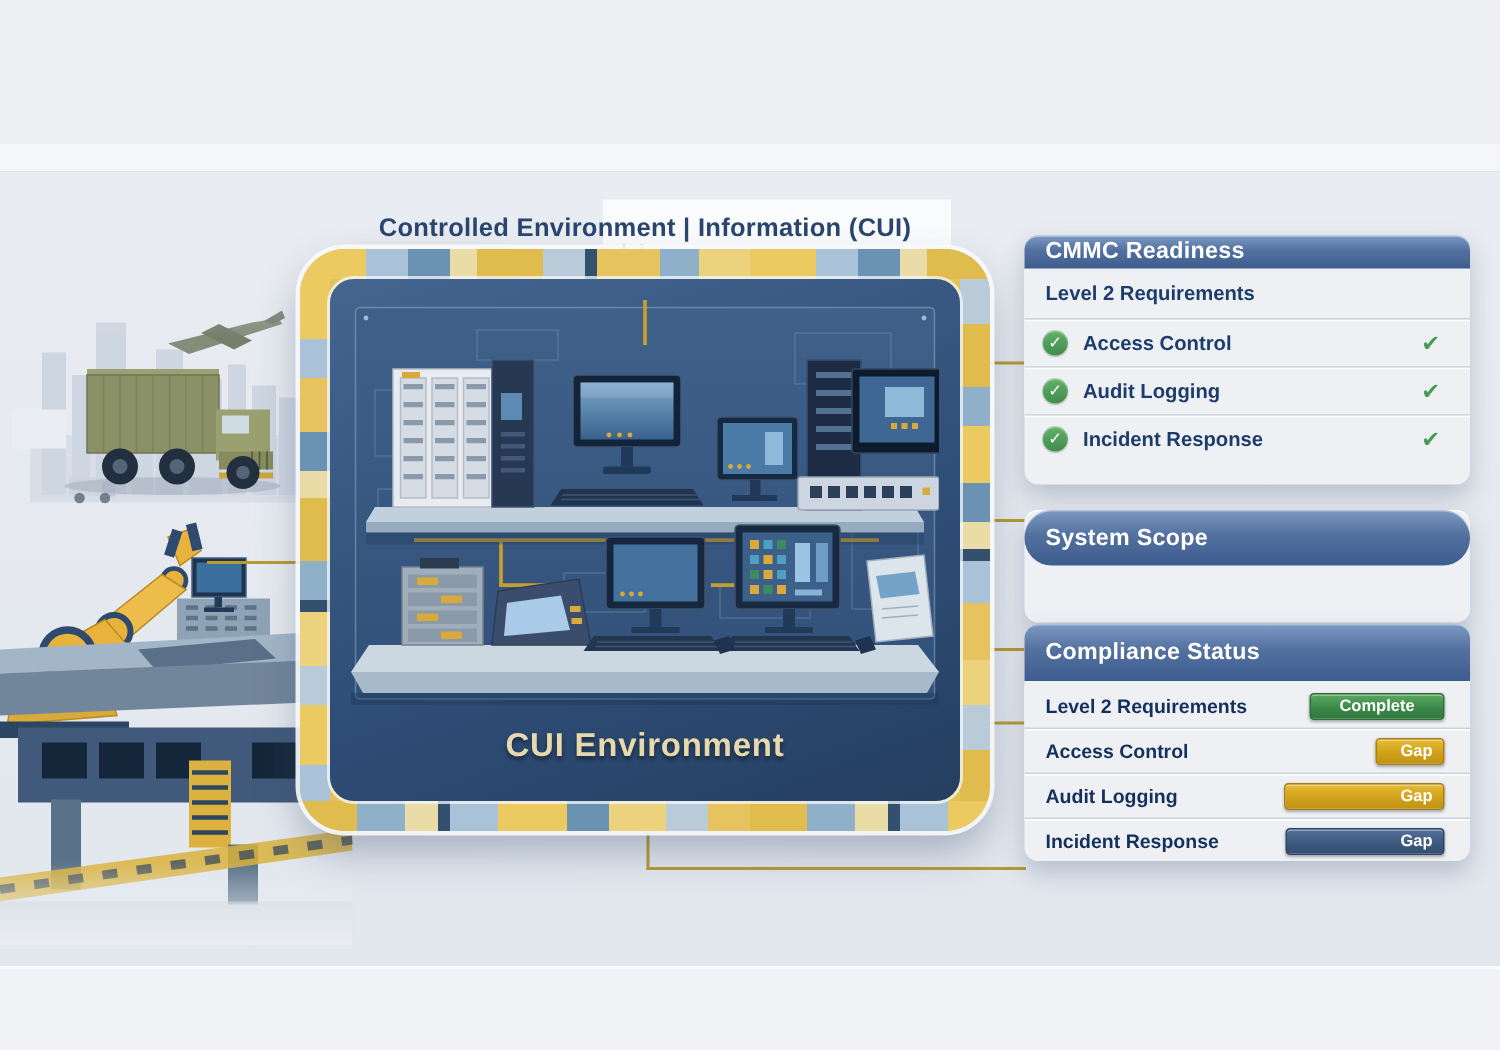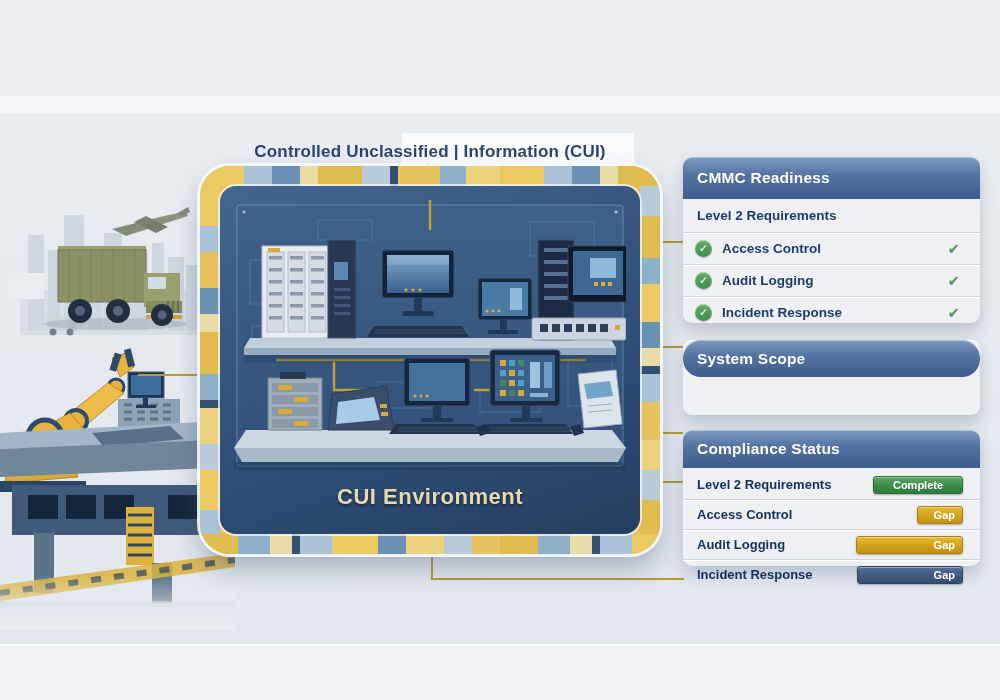--- a/index.html
+++ b/index.html
@@ -36,21 +36,21 @@
     box-shadow:0 0 0 2px rgba(244,248,251,.75);}
   .equip{position:absolute;left:14px;top:14px;width:392px;height:272px;}
   .cui-label{position:absolute;left:0;right:0;top:280px;height:62px;display:flex;align-items:center;justify-content:center;
     font-size:22px;font-weight:600;color:#e7d9ad;letter-spacing:.5px;text-shadow:0 2px 3px rgba(0,0,0,.45);}
   
   .conn{position:absolute;background:#b79a33;}
   .dot{position:absolute;width:8px;height:8px;border-radius:50%;background:#c9a227;border:1px solid #866a1c;box-sizing:border-box;}
   
   .card{position:absolute;left:683px;width:297px;background:#eef0f4;border-radius:9px;
     box-shadow:inset 0 1px 0 rgba(255,255,255,.9),0 8px 16px rgba(70,90,120,.28);}
-  .card-header{height:42px;border-radius:9px 9px 0 0;display:flex;align-items:center;padding:0 14px;
+  .card-header{height:22px;border-radius:9px 9px 0 0;display:flex;align-items:center;padding:0 14px;
     background:linear-gradient(180deg,#7d9ac4 0%,#53719f 45%,#3d5c8f 100%);
     box-shadow:inset 0 1px 0 rgba(255,255,255,.4);
     color:#fff;font-size:15.5px;font-weight:700;letter-spacing:.2px;}
   .card-scope .card-header{height:37px;border-radius:18px;}
   .card-comp .card-header{height:38px;}
   .sub-row{display:flex;align-items:center;height:33px;padding:0 14px;
     font-size:13.5px;font-weight:700;color:#1c3d6b;border-bottom:1px solid #cdd3dc;box-shadow:0 1px 0 #fff;}
   .check-row{display:flex;align-items:center;height:31px;padding:0 12px;border-bottom:1px solid #d4d9e1;box-shadow:0 1px 0 #fff;}
   .check-row.last{border-bottom:none;box-shadow:none;}
   .cc{width:17px;height:17px;border-radius:50%;flex:0 0 17px;
@@ -174,21 +174,21 @@
         <rect x="152" y="448" width="20" height="40" fill="#5a7288"></rect>
       <polygon points="0,470 235,438 235,452 0,486" fill="#d9b23c" opacity=".85"></polygon>
       <line x1="0" y1="478" x2="235" y2="445" stroke="#2e4560" stroke-width="6" stroke-dasharray="10 13" opacity=".7"></line>
       <rect x="0" y="486" width="235" height="29" fill="#c9d1da" opacity=".6"></rect>
     </g>
     <rect x="0" y="0" width="235" height="110" fill="url(#fadeTop)"></rect>
     <rect x="0" y="460" width="235" height="55" fill="url(#fadeBottom)"></rect>
   </svg>
 
   <div class="title-hl"></div>
-  <div class="page-title">Controlled Unclassified | Information (CUI)</div>
+  <div class="page-title">Controlled Environment | Information (CUI)</div>
 
   <div class="conn" style="left:415px;top:163px;width:2px;height:30px"></div>
   <div class="conn" style="left:427px;top:163px;width:2px;height:30px"></div>
   <div class="conn" style="left:420px;top:193px;width:2px;height:16px"></div>
   <div class="dot" style="left:417px;top:207px"></div>
   <div class="conn" style="left:138px;top:374px;width:98px;height:2px"></div>
   <div class="dot" style="left:231px;top:371px"></div>
   <div class="conn" style="left:659px;top:241px;width:24px;height:2px"></div>
   <div class="conn" style="left:659px;top:346px;width:24px;height:2px"></div>
   <div class="conn" style="left:659px;top:432px;width:24px;height:2px"></div>
@@ -410,21 +410,21 @@
       <span class="cc">✓</span>
       <span class="check-label">Incident Response</span>
       <span class="check-end">✔</span>
     </div>
   </div>
 
   <div class="card card-scope" style="top:340px;height:75px">
     <div class="card-header">System Scope</div>
   </div>
 
-  <div class="card card-comp" style="top:430px;height:136px">
+  <div class="card card-comp" style="top:416px;height:158px">
     <div class="card-header">Compliance Status</div>
     <div class="comp-rows">
       <div class="comp-row">
         <span class="comp-label">Level 2 Requirements</span>
         <span class="badge badge-green center" style="width:90px">Complete</span>
       </div>
       <div class="comp-row">
         <span class="comp-label">Access Control</span>
         <span class="badge badge-gold" style="width:46px">Gap</span>
       </div>

